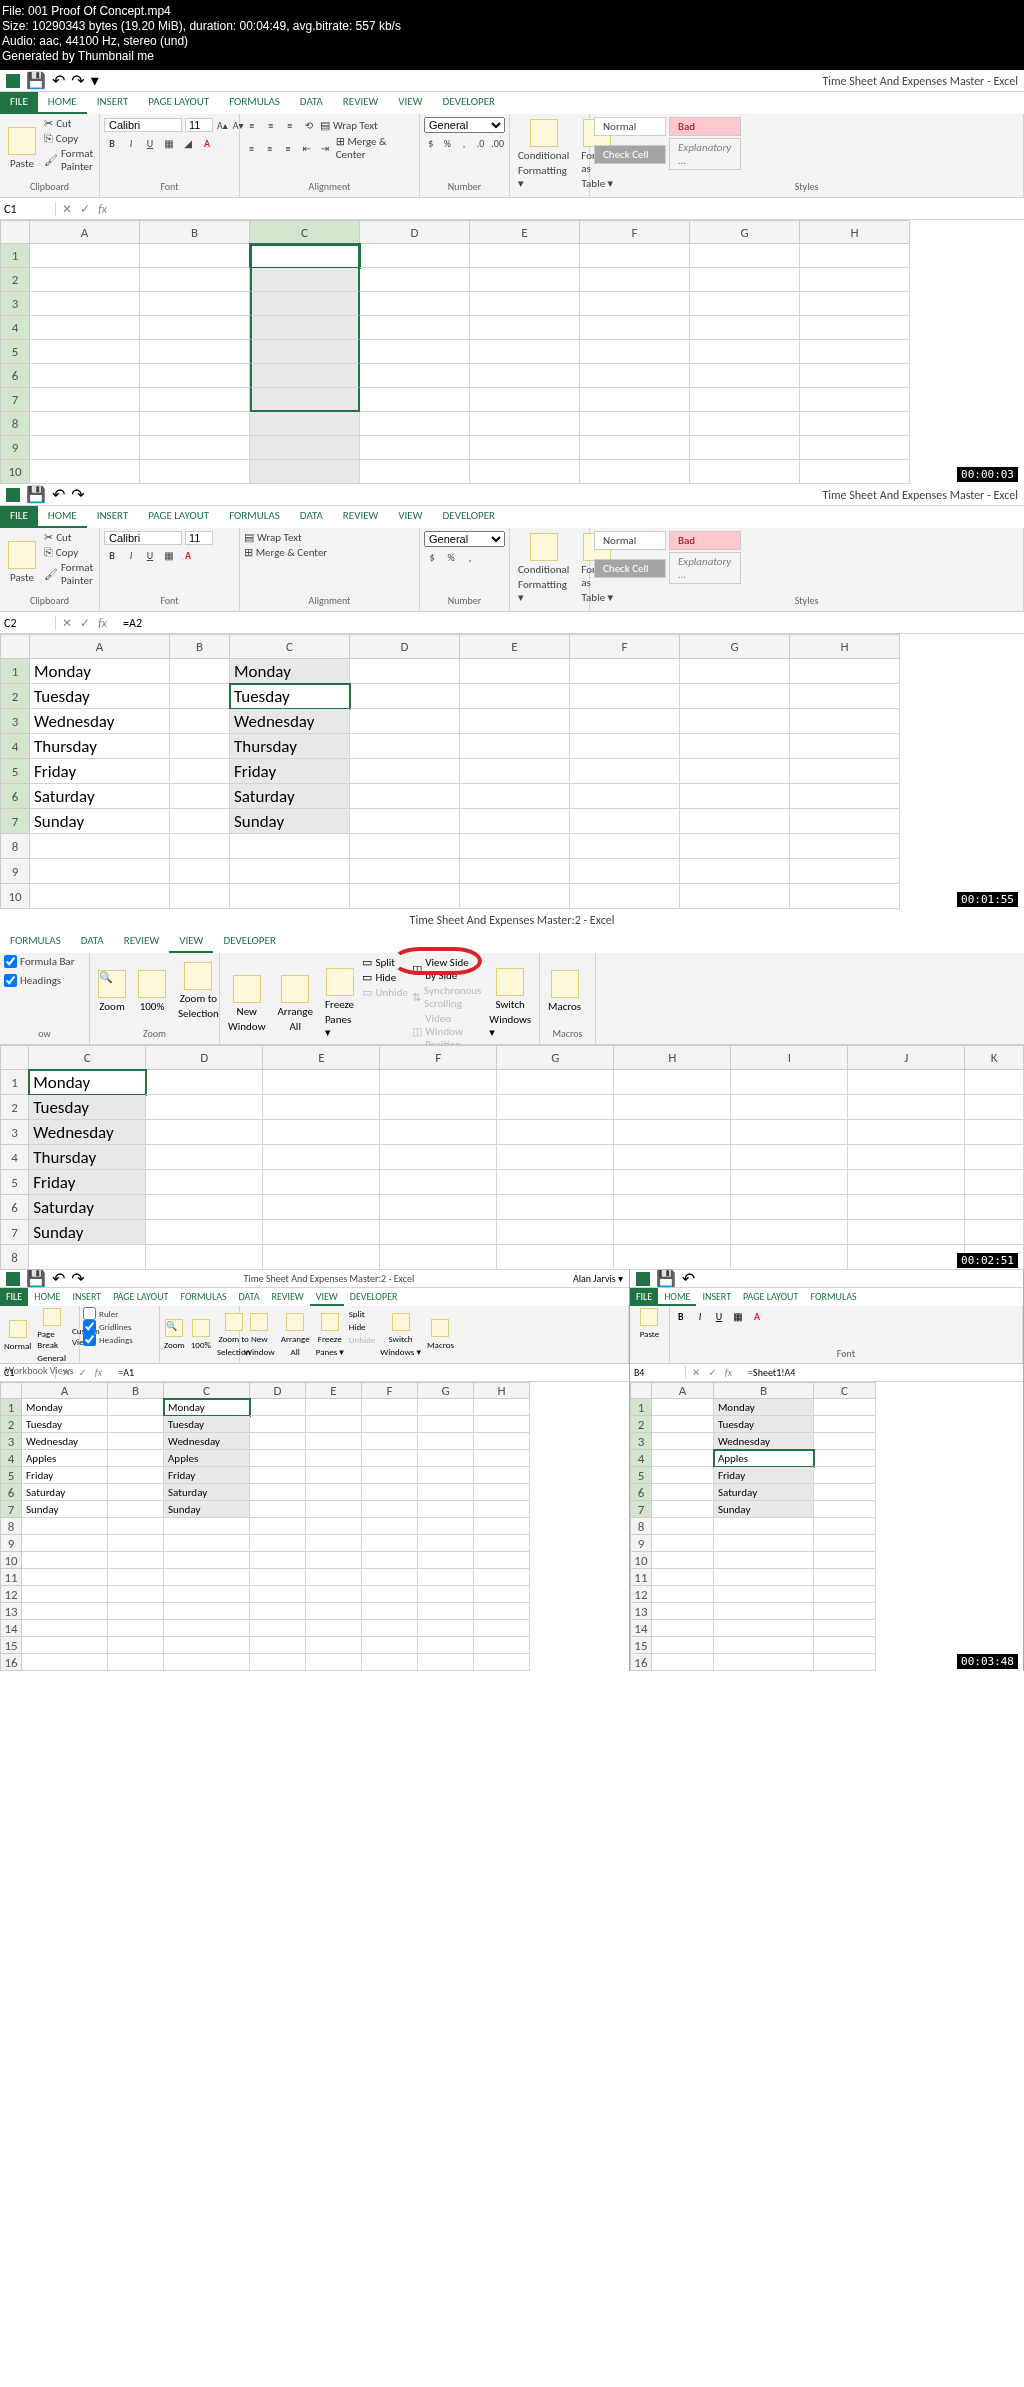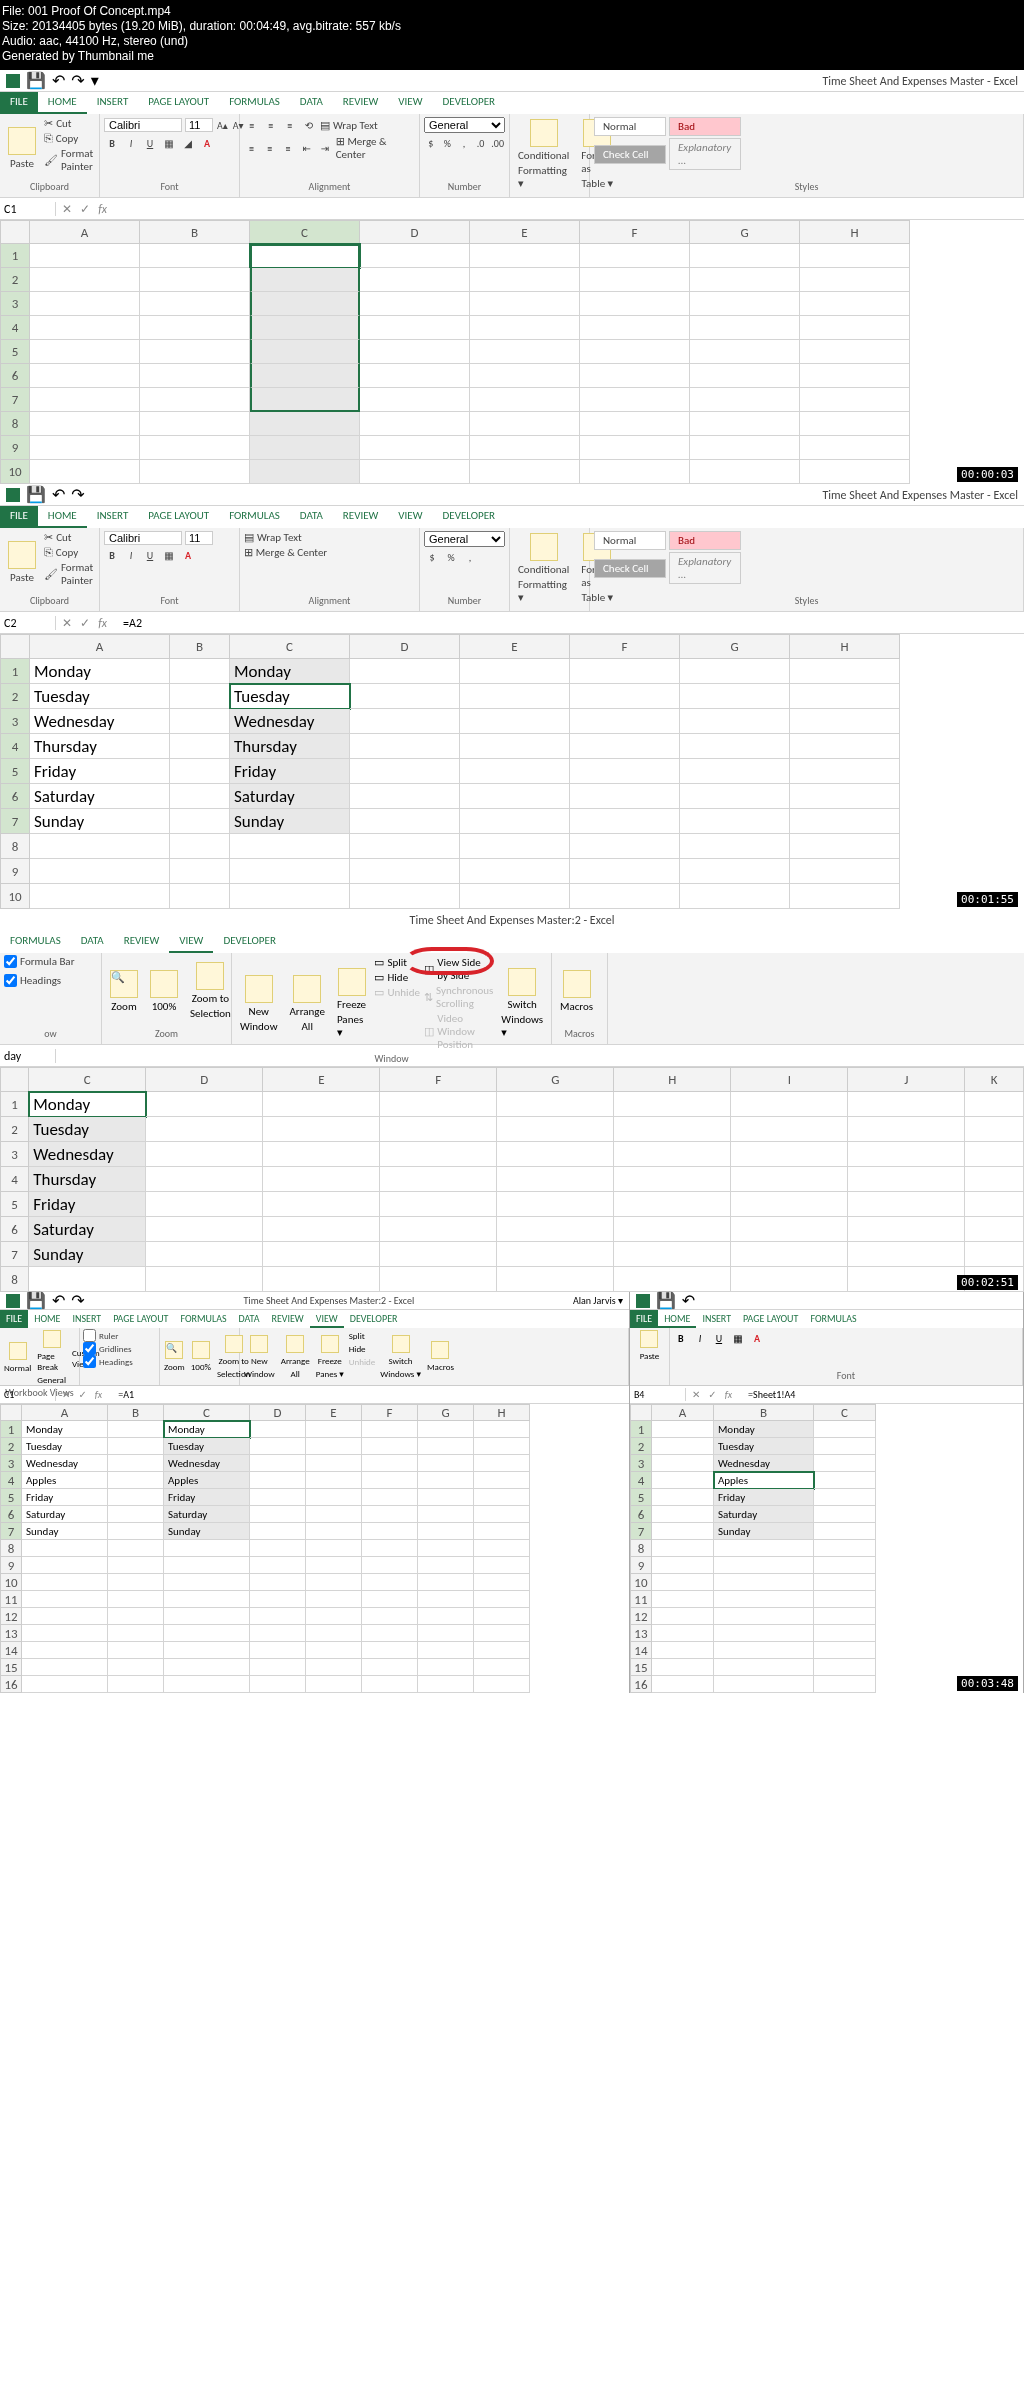--- a/index.html
+++ b/index.html
@@ -60,21 +60,21 @@
   .ribbon-mini .group { padding: 1px 3px; }
   .ribbon-mini .vbtn { padding: 1px; }
   .ribbon-mini .icon-sm { width: 18px; height: 18px; background: #fff7d9; border: 1px solid #e0cf76; }
   .sel-rowh { background: #d3e5cf !important; }
 </style>
 </head>
 <body>
 
 <div class="black-banner">
   <div>File: 001 Proof Of Concept.mp4</div>
-  <div>Size: 20134405 bytes (19.20 MiB), duration: 00:04:49, avg.bitrate: 557 kb/s</div>
+  <div>Size: 10290343 bytes (19.20 MiB), duration: 00:04:49, avg.bitrate: 557 kb/s</div>
   <div>Audio: aac, 44100 Hz, stereo (und)</div>
   <div>Generated by Thumbnail me</div>
 </div>
 
 <div class="panel">
   <div class="qat">
     <div class="qat-left">
       <span class="qat-icon"></span>
       <span>💾</span>
       <span>↶</span>
@@ -586,21 +586,21 @@
 <div class="panel">
   <div style="text-align:center;padding:4px;font-size:12px;color:#444">Time Sheet And Expenses Master:2 - Excel</div>
   <div class="tabs">
     <div class="tab">FORMULAS</div>
     <div class="tab">DATA</div>
     <div class="tab">REVIEW</div>
     <div class="tab active">VIEW</div>
     <div class="tab">DEVELOPER</div>
   </div>
   <div class="ribbon3" style="position:relative">
-    <div class="group" style="width:102px">
+    <div class="group" style="width:90px">
       <div>
         <label class="chk">
             <input type="checkbox" checked="" style=""> 
             <span>Formula Bar</span>
           </label>
         <div style="height:6px"></div>
         <label class="chk">
             <input type="checkbox" checked="" style=""> 
             <span>Headings</span>
           </label>
@@ -663,23 +663,20 @@
     </div>
     <div class="group" style="width:56px">
       <div class="group-body">
           <div class="vbtn">
             <div class="icon-box"></div>
             <span>Macros</span>
           </div>
         </div>
       <div class="group-label">Macros</div>
     </div>
-  </div>
-  <div class="namebox-bar">
-    <div class="namebox">day</div>
   </div>
   <div class="sheet" id="sheet3">
       <div class="headers">
         <div class="corner" style="width:30px;height:25px"></div>
         <div class="colh" style="width:120px;height:25px">C</div>
         <div class="colh" style="width:120px;height:25px">D</div>
         <div class="colh" style="width:120px;height:25px">E</div>
         <div class="colh" style="width:120px;height:25px">F</div>
         <div class="colh" style="width:120px;height:25px">G</div>
         <div class="colh" style="width:120px;height:25px">H</div>

